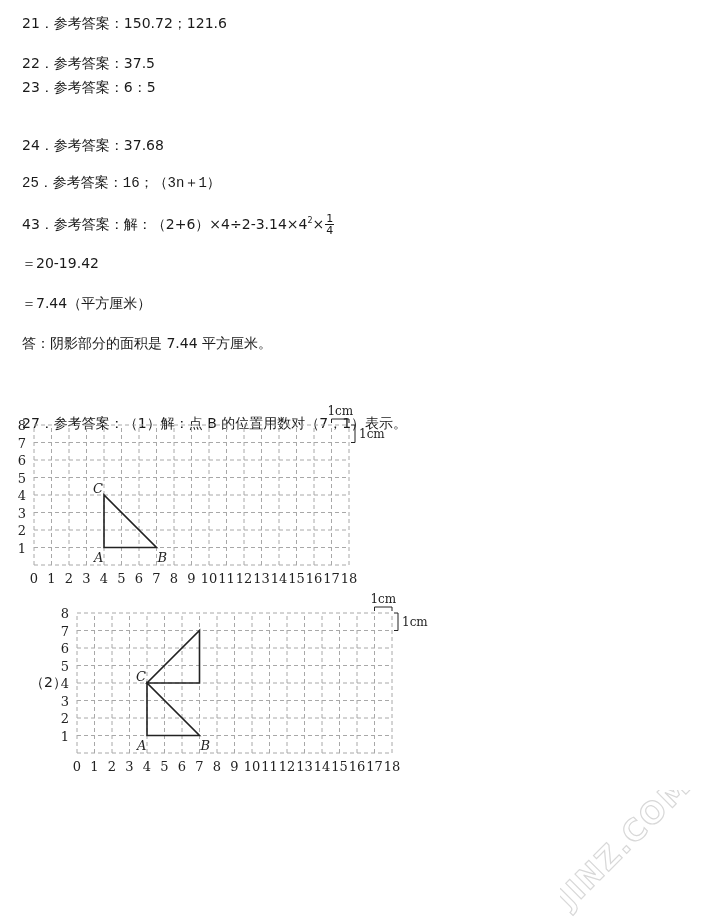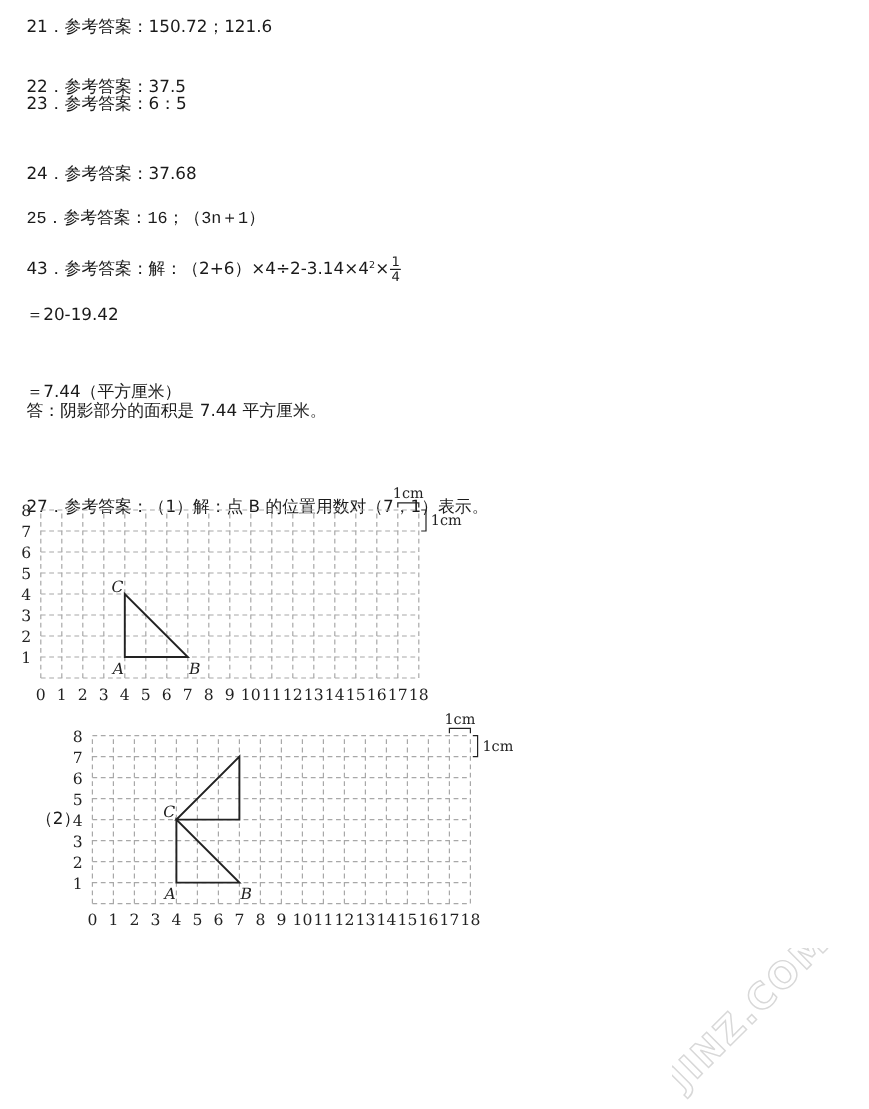--- a/index.html
+++ b/index.html
@@ -13,38 +13,38 @@
   svg text{font-family:"DejaVu Serif","Liberation Serif",serif;}
   .label2{position:absolute;left:30px;top:674px;font-size:14px;}
   .wm{position:absolute;left:560px;top:790px;width:160px;height:130px;}
 </style>
 </head>
 <body>
 
 <div class="line" style="top:14px;">
   <span>21．</span><span>参考答案：</span><span>150.72；121.6</span>
 </div>
-<div class="line" style="top:64px;">
+<div class="line" style="top:54px;">
   <span>22．</span><span>参考答案：</span><span>37.5</span>
 </div>
 <div class="line" style="top:78px;">
   <span>23．</span><span>参考答案：</span><span>6：5</span>
 </div>
 <div class="line" style="top:136px;">
   <span>24．</span><span>参考答案：</span><span>37.68</span>
 </div>
 <div class="line" style="top:174px;font-family:Liberation Mono, monospace;">
   <span>25．</span><span>参考答案：</span><span>16；（3n＋1）</span>
 </div>
 
 <div class="line" style="top:212px;">
   <span>43．</span><span>参考答案：</span><span>解：（2+6）×4÷2-3.14×4</span><sup>2</sup><span>×</span><span class="frac"><span class="num">1</span><span>4</span></span>
 </div>
 <div class="line" style="top:254px;">＝20-19.42</div>
-<div class="line" style="top:294px;margin-top:24px;">＝7.44（平方厘米）</div>
+<div class="line" style="top:294px;">＝7.44（平方厘米）</div>
 <div class="line" style="top:334px;">答：阴影部分的面积是 7.44 平方厘米。</div>
 
 <div class="line" style="top:370px;margin-top:44px;">
   <span>27．</span><span>参考答案：</span><span>（1）解：点 B 的位置用数对（7，1）表示。</span>
 </div>
 
 <svg style="position:absolute;left:0;top:395px;" width="400" height="190" viewBox="0 395 400 190">
   <g id="g1">
       <line x1="34" y1="565" x2="34" y2="425" stroke="#a8a8a8" stroke-width="1" stroke-dasharray="4,3"></line>
       <line x1="51.5" y1="565" x2="51.5" y2="425" stroke="#a8a8a8" stroke-width="1" stroke-dasharray="4,3"></line>

